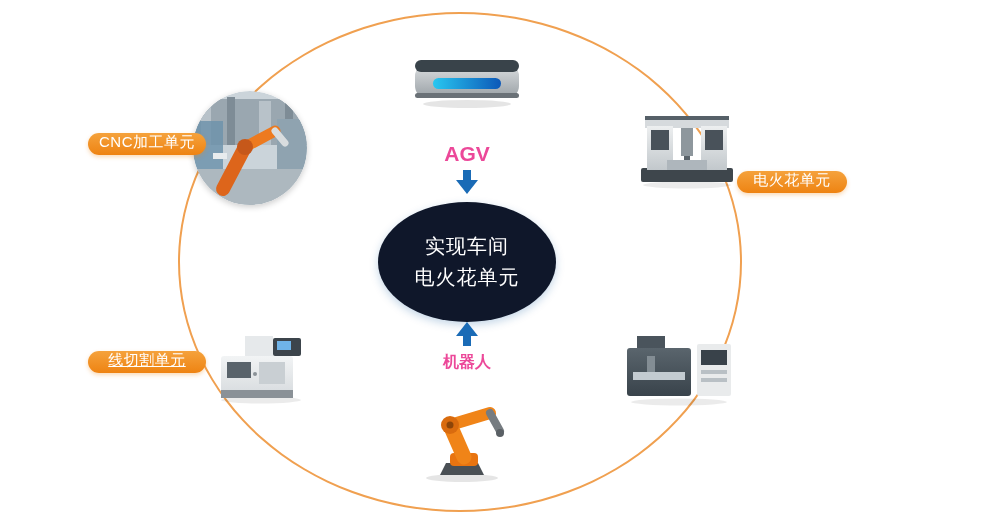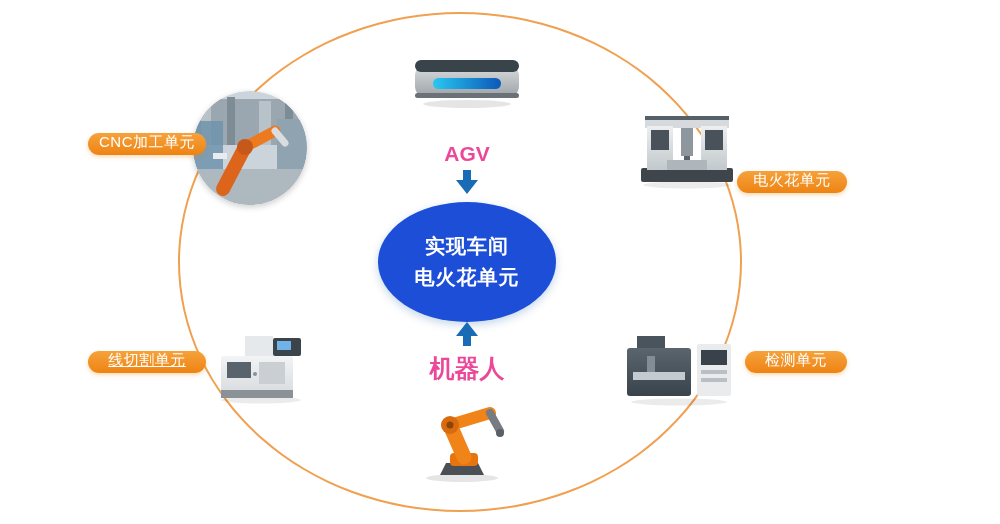--- a/index.html
+++ b/index.html
@@ -9,31 +9,31 @@
   }
   
   .ring{
     position:absolute;left:178px;top:12px;width:564px;height:500px;
     border:2px solid #F0A050;border-radius:50%;box-sizing:border-box;
   }
   
   .center-ellipse{
     position:absolute;left:378px;top:202px;width:178px;height:120px;border-radius:50%;
     background:radial-gradient(circle at 50% 32%,#2E84D3 0%,#1A6BB6 55%,#135а9c 100%);
-    background-color:#1d4ed8;
+    background-color:#0f172a;
     display:flex;flex-direction:column;align-items:center;justify-content:center;
-    color:#ffffff;font-size:20px;font-weight:700;line-height:1.55;letter-spacing:1px;
+    color:#ffffff;font-size:20px;font-weight:400;line-height:1.55;letter-spacing:1px;
     box-shadow:0 3px 8px rgba(20,90,160,.25);
   }
   
   .spoke-label{
     position:absolute;width:140px;text-align:center;color:#ec4899;font-weight:700;
   }
   .agv-label{left:397px;top:142px;font-size:21px;}
-  .robot-label{left:397px;top:352px;font-size:25px;}
+  .robot-label{left:397px;top:352px;font-size:16px;}
   
   .arrow{position:absolute;width:24px;height:24px;}
   .arrow-down{left:455px;top:170px;}
   .arrow-up{left:455px;top:322px;}
   
   .pill{
     position:absolute;height:22px;border-radius:14px;
     background:linear-gradient(180deg,#F5A23C 0%,#EE8312 100%);
     color:#ffffff;font-size:15px;font-weight:500;letter-spacing:.5px;
     display:flex;align-items:flex-start;justify-content:center;
@@ -150,23 +150,20 @@
       <rect x="14" y="6" width="28" height="18" fill="#4A545C"></rect>
       <rect x="4" y="18" width="64" height="48" rx="3" fill="url(#insDark)"></rect>
       <rect x="10" y="42" width="52" height="8" fill="#C3CBD1"></rect>
       <rect x="24" y="26" width="8" height="16" fill="#838D94"></rect>
       <rect x="74" y="14" width="34" height="52" rx="2" fill="#E9EBEC"></rect>
       <rect x="78" y="20" width="26" height="15" fill="#39424A"></rect>
       <rect x="78" y="40" width="26" height="4" fill="#B9C0C5"></rect>
       <rect x="78" y="48" width="26" height="4" fill="#B9C0C5"></rect>
     </svg>
   </div>
-  <div class="pill pill-inspect">
-    <span>检测单元</span>
-  </div>
 
   <div class="img-box agv-img">
     <svg width="128" height="62" viewBox="0 0 128 62">
       <defs>
         <linearGradient id="agvBody" x1="0" y1="0" x2="0" y2="1">
           <stop offset="0" stop-color="#DCDFE1"></stop>
             <stop offset="1" stop-color="#99A0A5"></stop>
         </linearGradient>
         <linearGradient id="agvBand" x1="0" y1="0" x2="1" y2="0">
           <stop offset="0" stop-color="#29C7F0"></stop>

